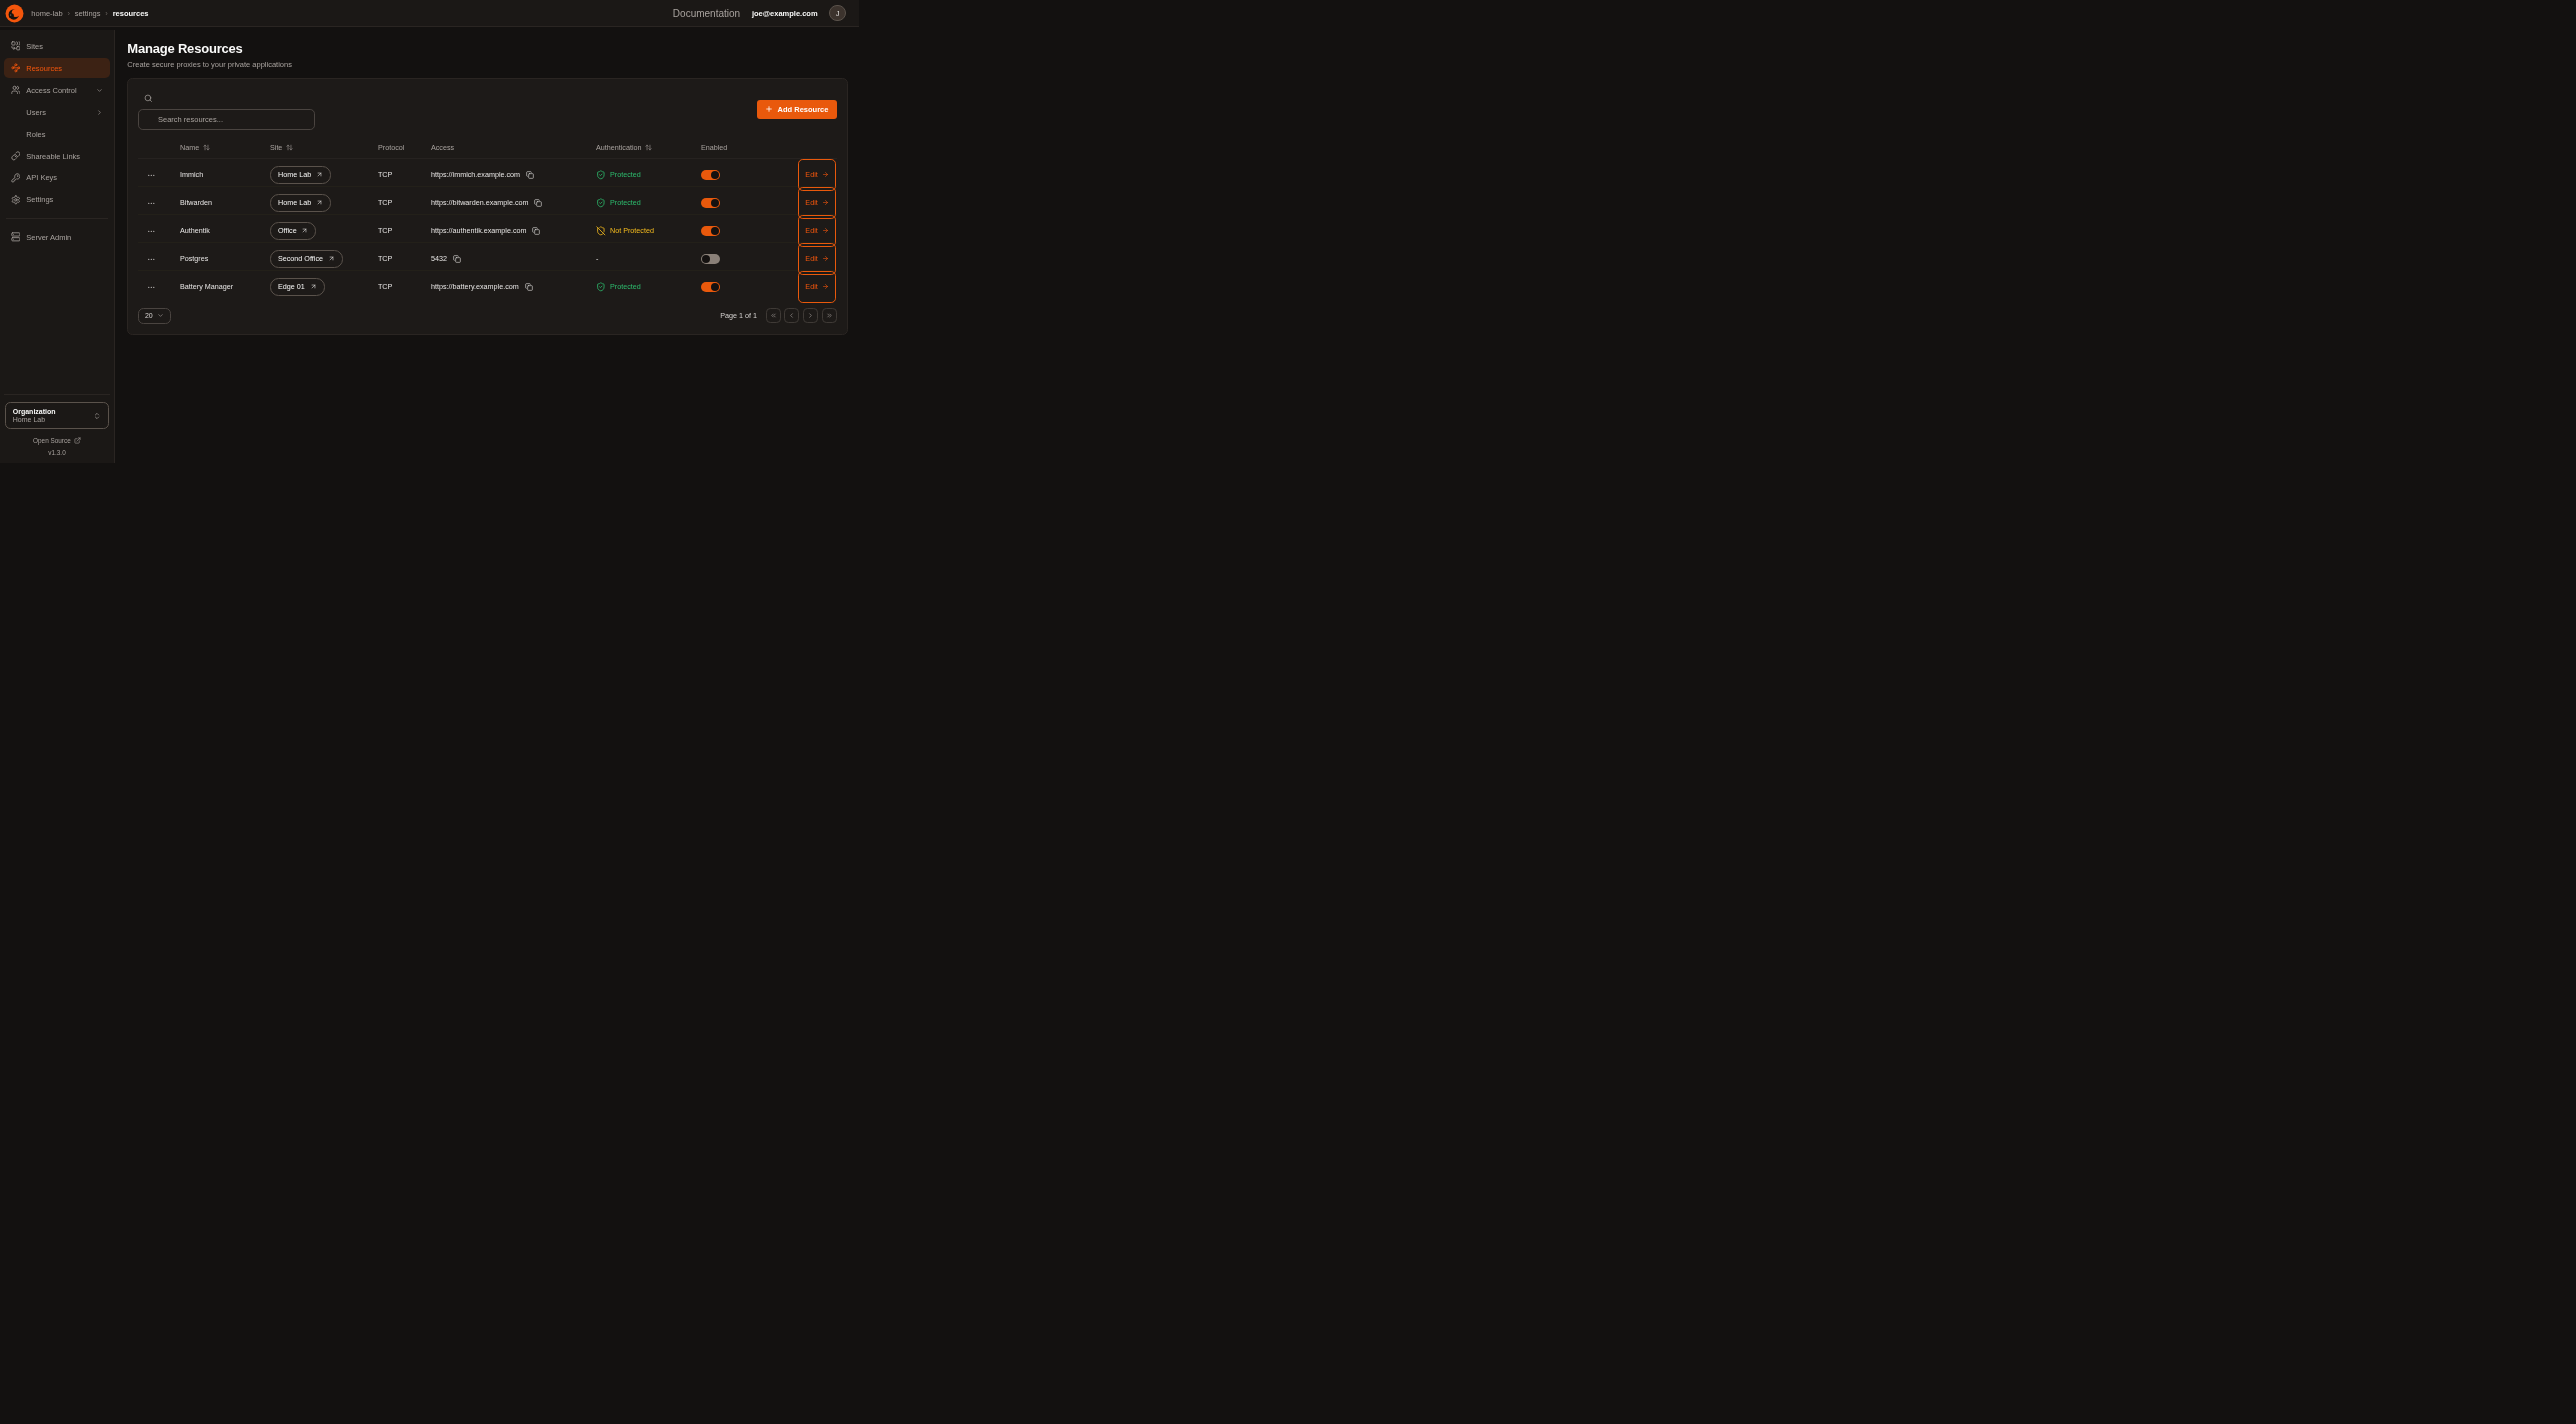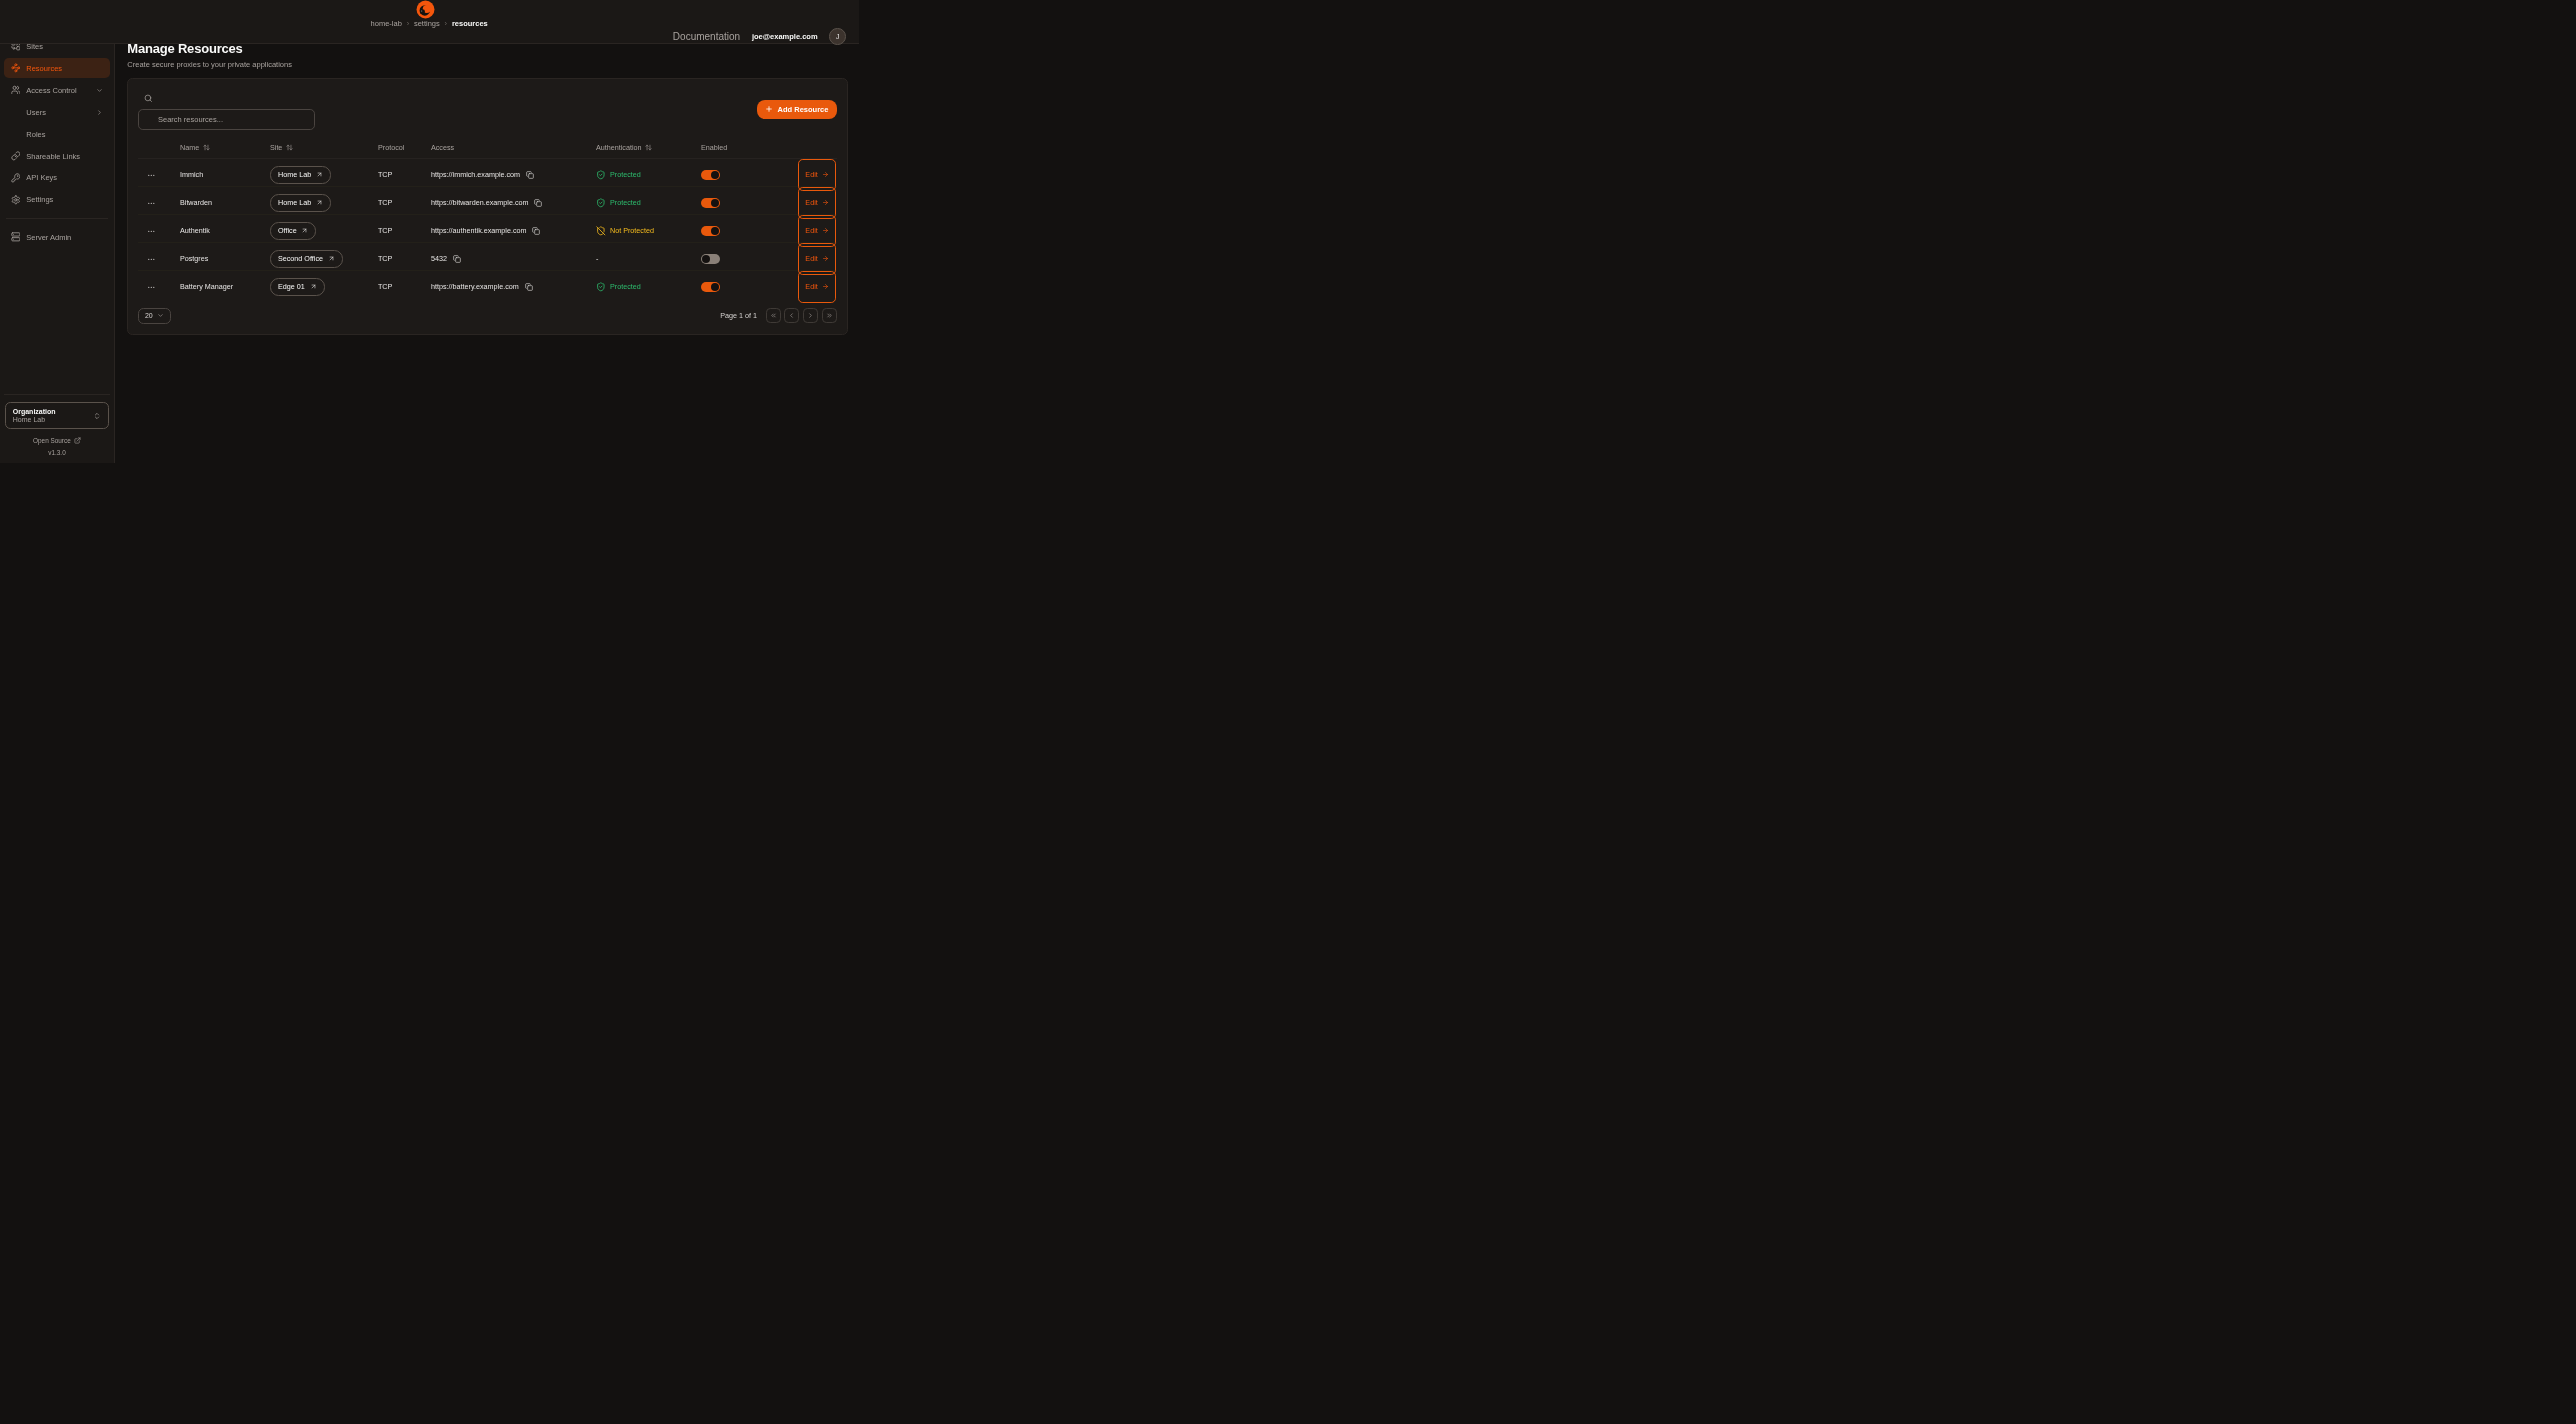--- a/index.html
+++ b/index.html
@@ -8,23 +8,23 @@
     background:#131110;
     font-family:"Liberation Sans", sans-serif;
     color:#e7e5e4;
     overflow:hidden;
     position:relative;
   }
   svg { display:block; }
 
   
   .topbar {
-    position:absolute; top:0; left:0; right:0; height:44px;
+    position:absolute; top:0; left:0; right:0; height:27px;
     background:#1b1816; border-bottom:0.5px solid #2a2522;
-    display:flex; align-items:center; padding:0 13px 0 4.8px; z-index:5;flex-direction:column;
+    display:flex; align-items:center; padding:0 13px 0 4.8px; z-index:5;
   }
   .logo { width:19px; height:19px; flex:0 0 auto; }
   .crumbs { display:flex; align-items:center; gap:4.8px; margin-left:7.5px; font-size:7.5px; color:#a8a29e; }
   .crumb-sep { color:#6b6560; }
   .crumb-current { color:#fafaf9; font-weight:700; }
   .topbar-right { margin-left:auto; display:flex; align-items:center; gap:11.8px; }
   .doc-link { font-size:10px; color:#a8a29e; cursor:pointer;margin-left:20px; }
   .user-email { font-size:7.5px; font-weight:700; color:#fafaf9; }
   .avatar {
     width:16.6px; height:16.6px; border-radius:50%; background:#3c332d;
@@ -77,21 +77,21 @@
   }
   .toolbar { display:flex; align-items:center; }
   .search-wrap { position:relative; width:177px; }
   .search-wrap .search-ic { position:absolute; left:5.9px; top:5.4px; width:8.6px; height:8.6px; color:#a8a29e; }
   .search-input {
     width:100%; height:21px; background:transparent; border:0.5px solid #4a4440; border-radius:4.8px;
     color:#e7e5e4; font-size:7.5px; font-family:inherit; padding:0 6.4px 0 19px; outline:none;margin-top:20px;
   }
   .search-input::placeholder { color:#a8a29e; }
   .add-btn {
-    margin-left:auto; height:19.3px; background:#e9590c; border:none; border-radius:8px;
+    margin-left:auto; height:19.3px; background:#e9590c; border:none; border-radius:3px;
     color:#fff; font-size:7.5px; font-weight:700; font-family:inherit;
     display:flex; align-items:center; gap:4.3px; padding:0 8.6px; cursor:pointer;
   }
   .add-btn .ic15 { color:#fff; }
 
   .grid-row {
     display:grid;
     grid-template-columns:26px 90px 108px 53px 165px 105px 70px 1fr;
     align-items:center;
   }

